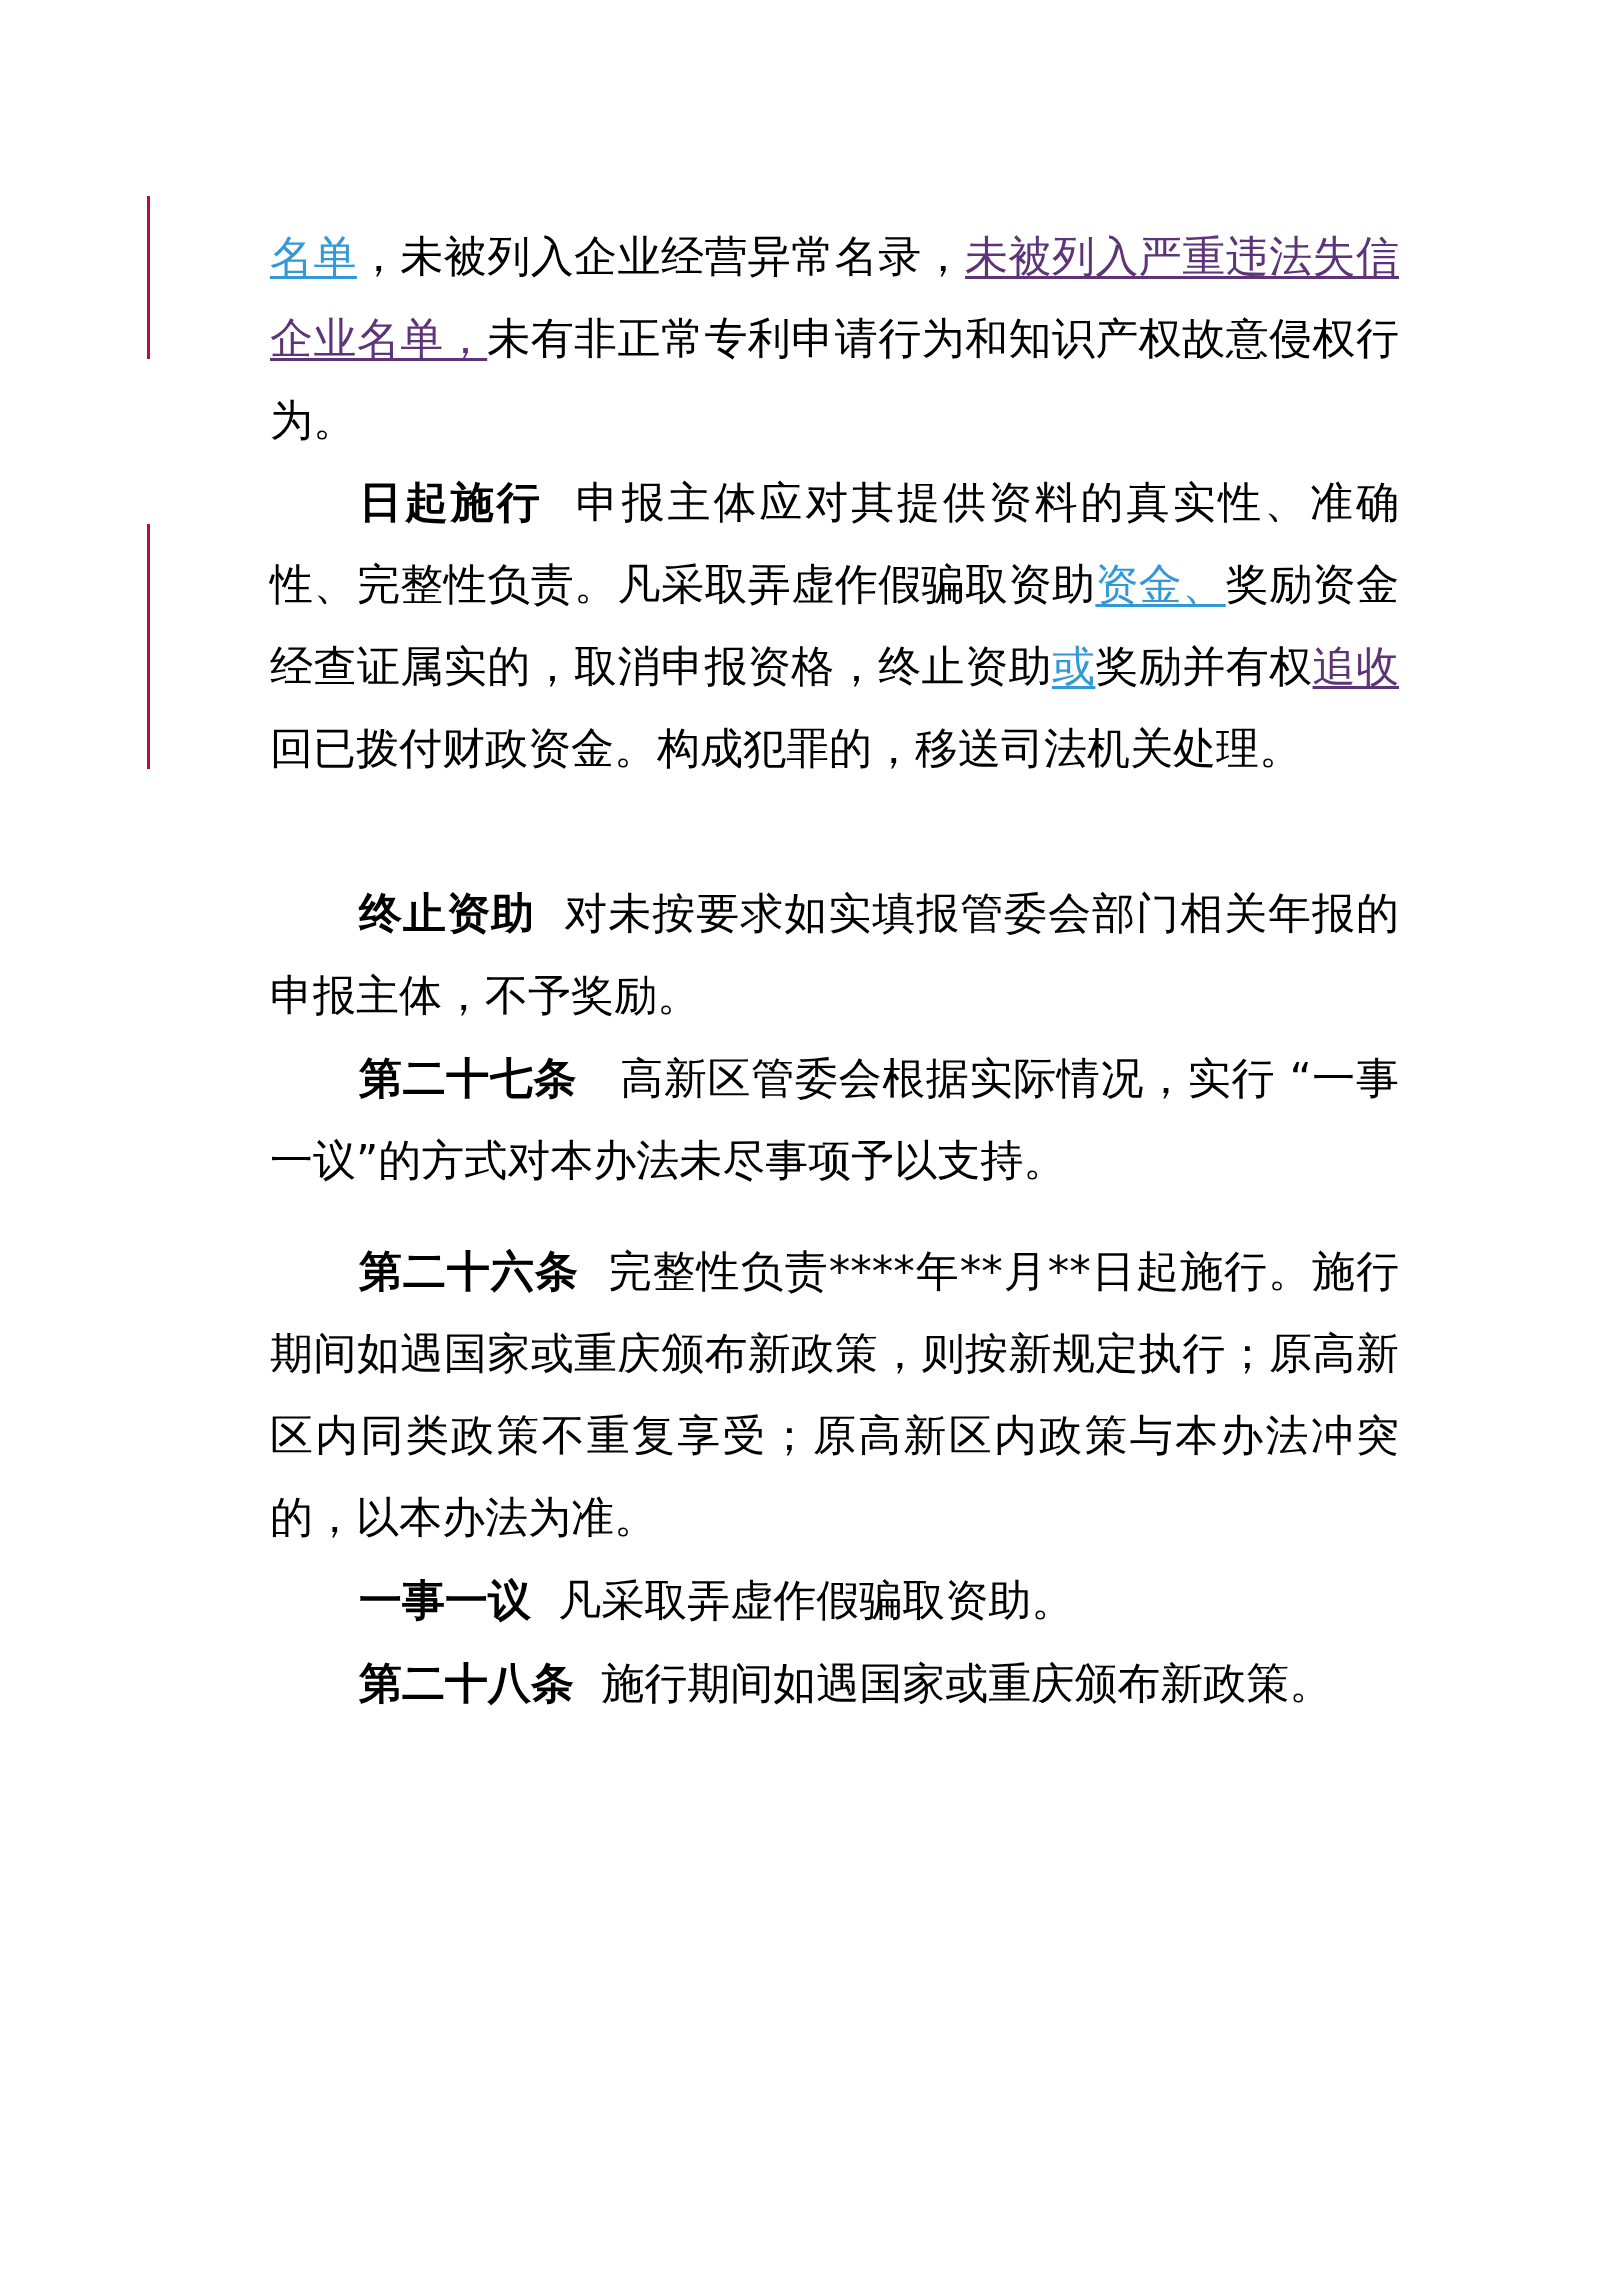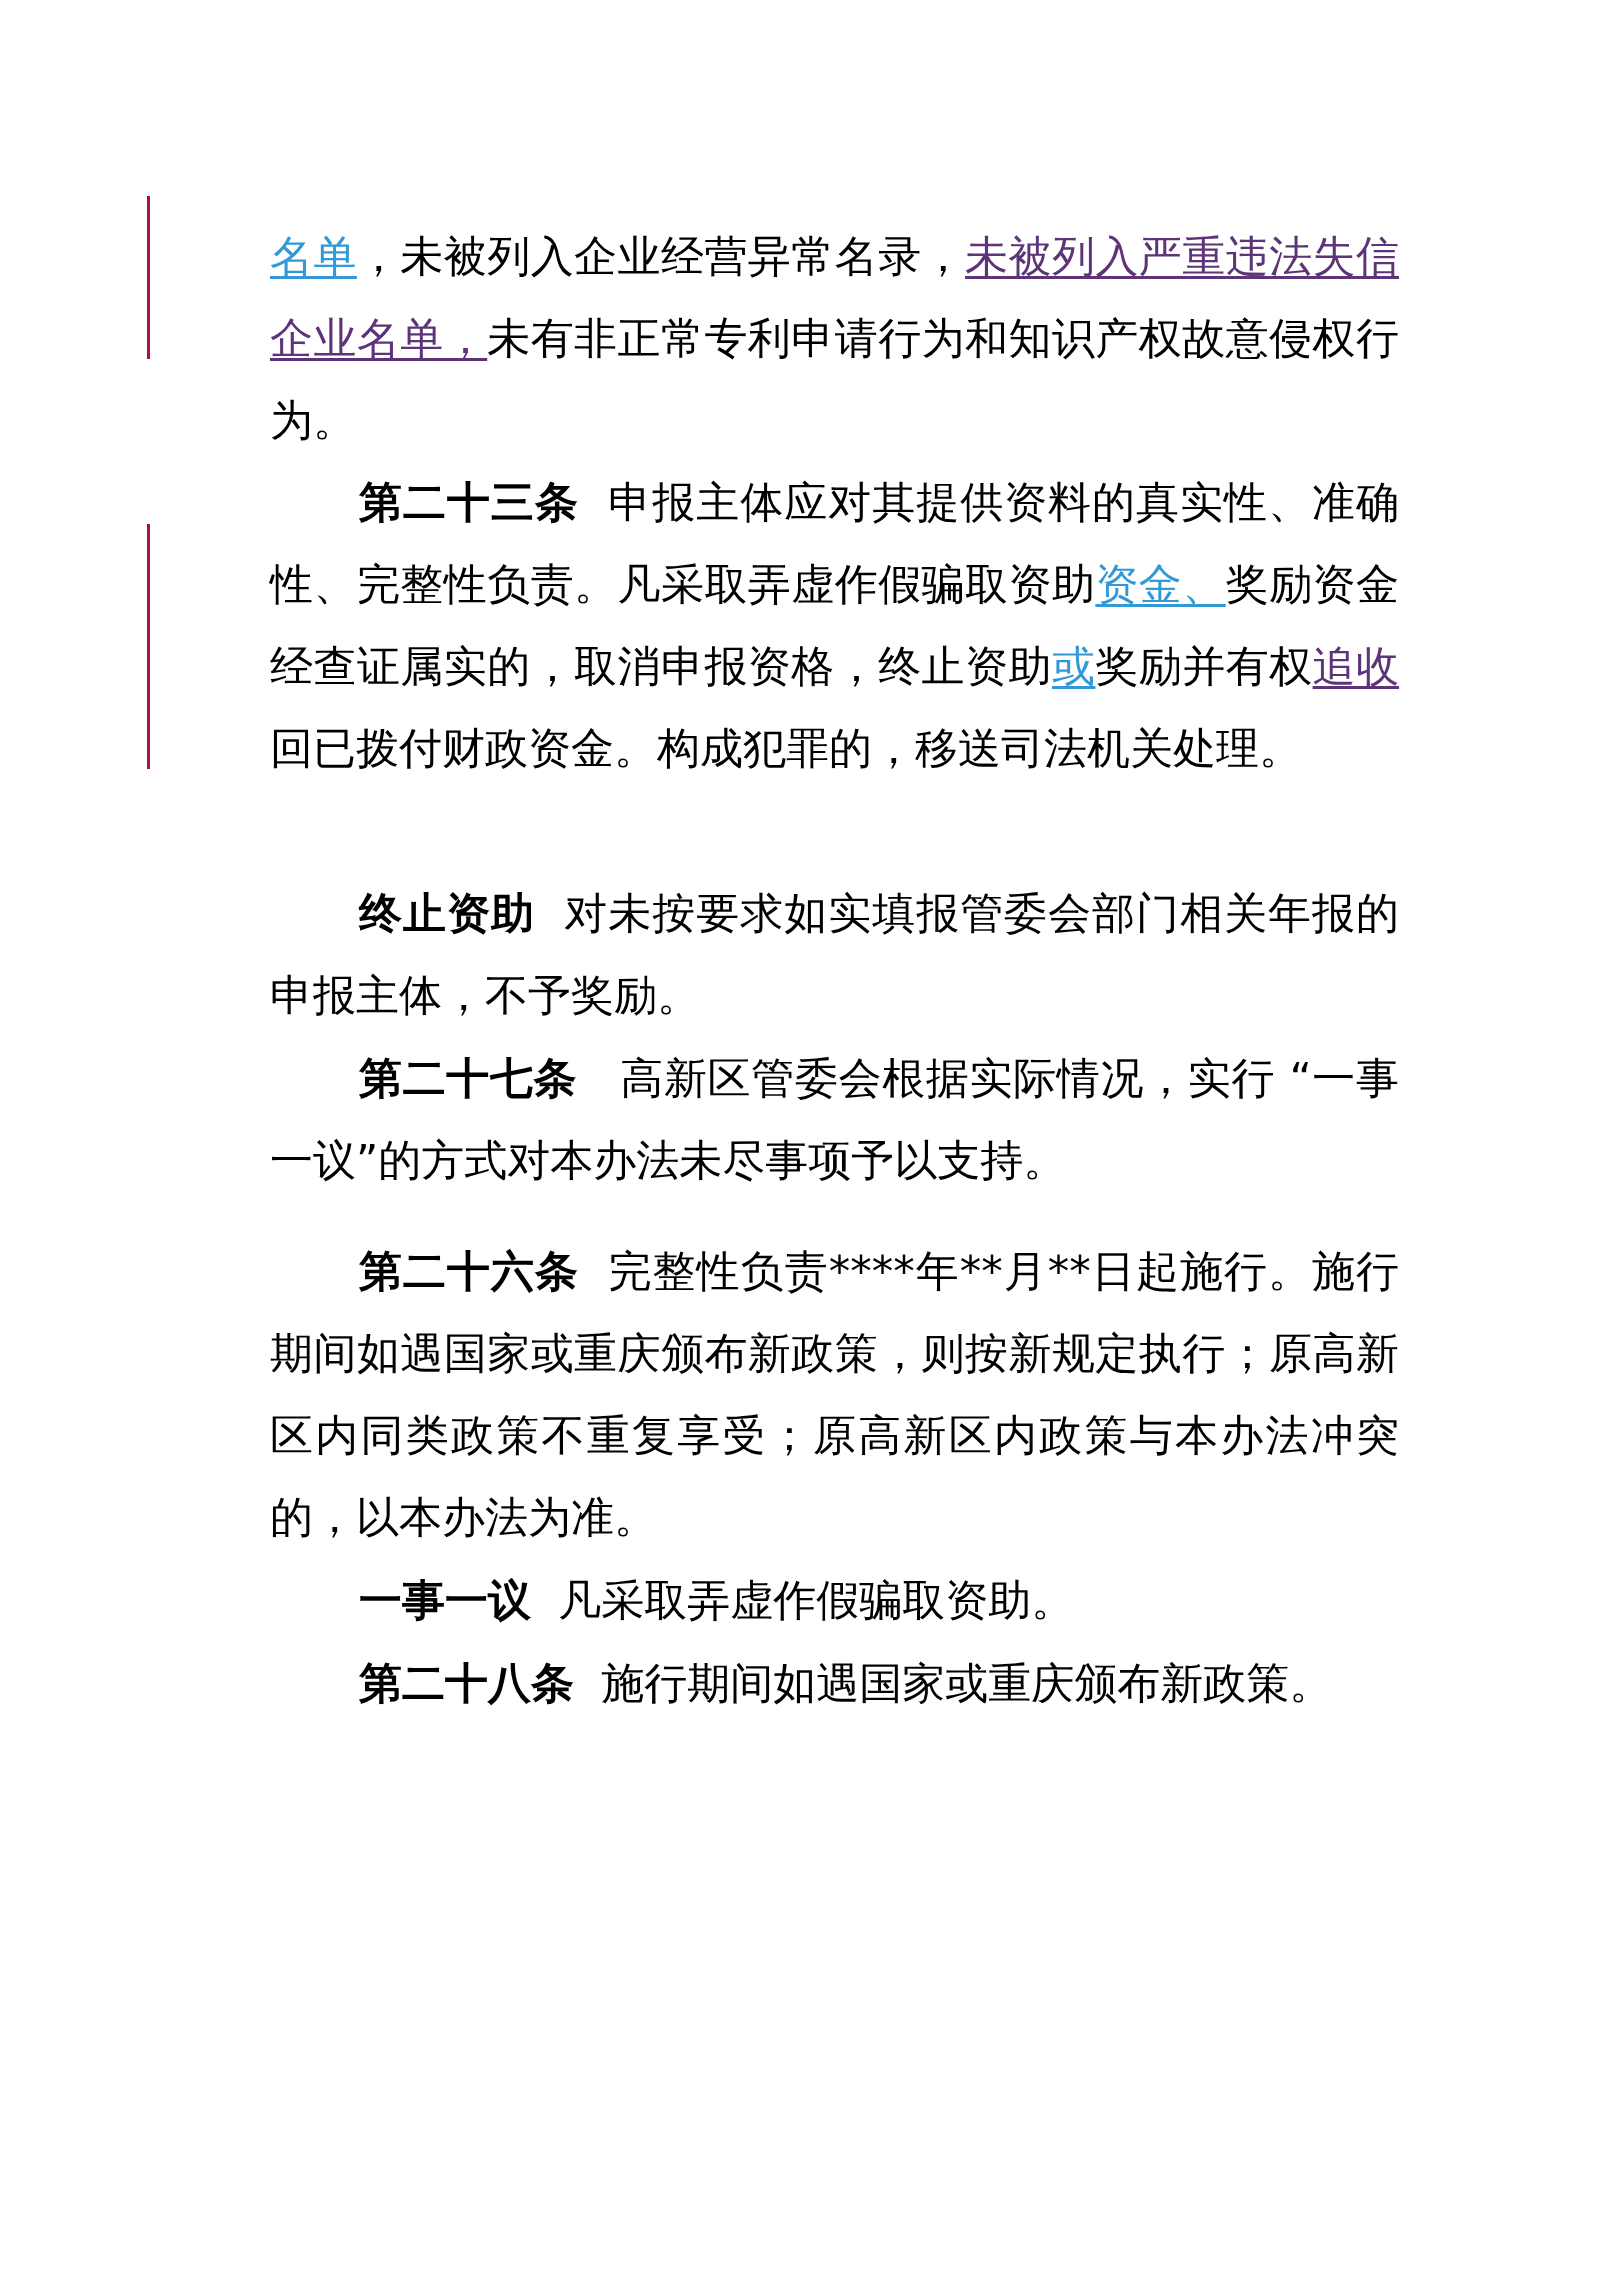--- a/index.html
+++ b/index.html
@@ -25,21 +25,21 @@
   <div class="change-bar" style="top:196px;height:163px;"></div>
   <div class="change-bar" style="top:524px;height:245px;"></div>
 
   <div class="text-col">
 
     <p class="para" style="top:207px;">
       <span class="link-blue">名单</span><span>，未被列入企业经营异常名录，</span><span class="link-purple">未被列入严重违法失信企业名单，</span><span>未有非正常专利申请行为和知识产权故意侵权行为。</span>
     </p>
 
     <p class="para indent" style="top:453px;">
-      <span class="art-head">第二十三条</span>&nbsp;&nbsp;<span>申报主体应对其提供资料的真实性、准确性、完整性负责。凡采取弄虚作假骗取资助</span><span class="link-blue">资金、</span><span>奖励资金经查证属实的，取消申报资格，终止资助</span><span class="link-blue">或</span><span>奖励并有权</span><span class="link-purple">追收</span><span>回已拨付财政资金。构成犯罪的，移送司法机关处理。</span>
+      <span class="art-head">日起施行</span>&nbsp;&nbsp;<span>申报主体应对其提供资料的真实性、准确性、完整性负责。凡采取弄虚作假骗取资助</span><span class="link-blue">资金、</span><span>奖励资金经查证属实的，取消申报资格，终止资助</span><span class="link-blue">或</span><span>奖励并有权</span><span class="link-purple">追收</span><span>回已拨付财政资金。构成犯罪的，移送司法机关处理。</span>
     </p>
 
     <p class="para indent" style="top:864px;">
       <span class="art-head">终止资助</span>&nbsp;&nbsp;<span>对未按要求如实填报管委会部门相关年报的申报主体，不予奖励。</span>
     </p>
 
     <p class="para indent" style="top:1029px;">
       <span class="art-head">第二十七条</span>&nbsp;&nbsp;&nbsp;<span>高新区管委会根据实际情况，实行 “一事一议”的方式对本办法未尽事项予以支持。</span>
     </p>
 

